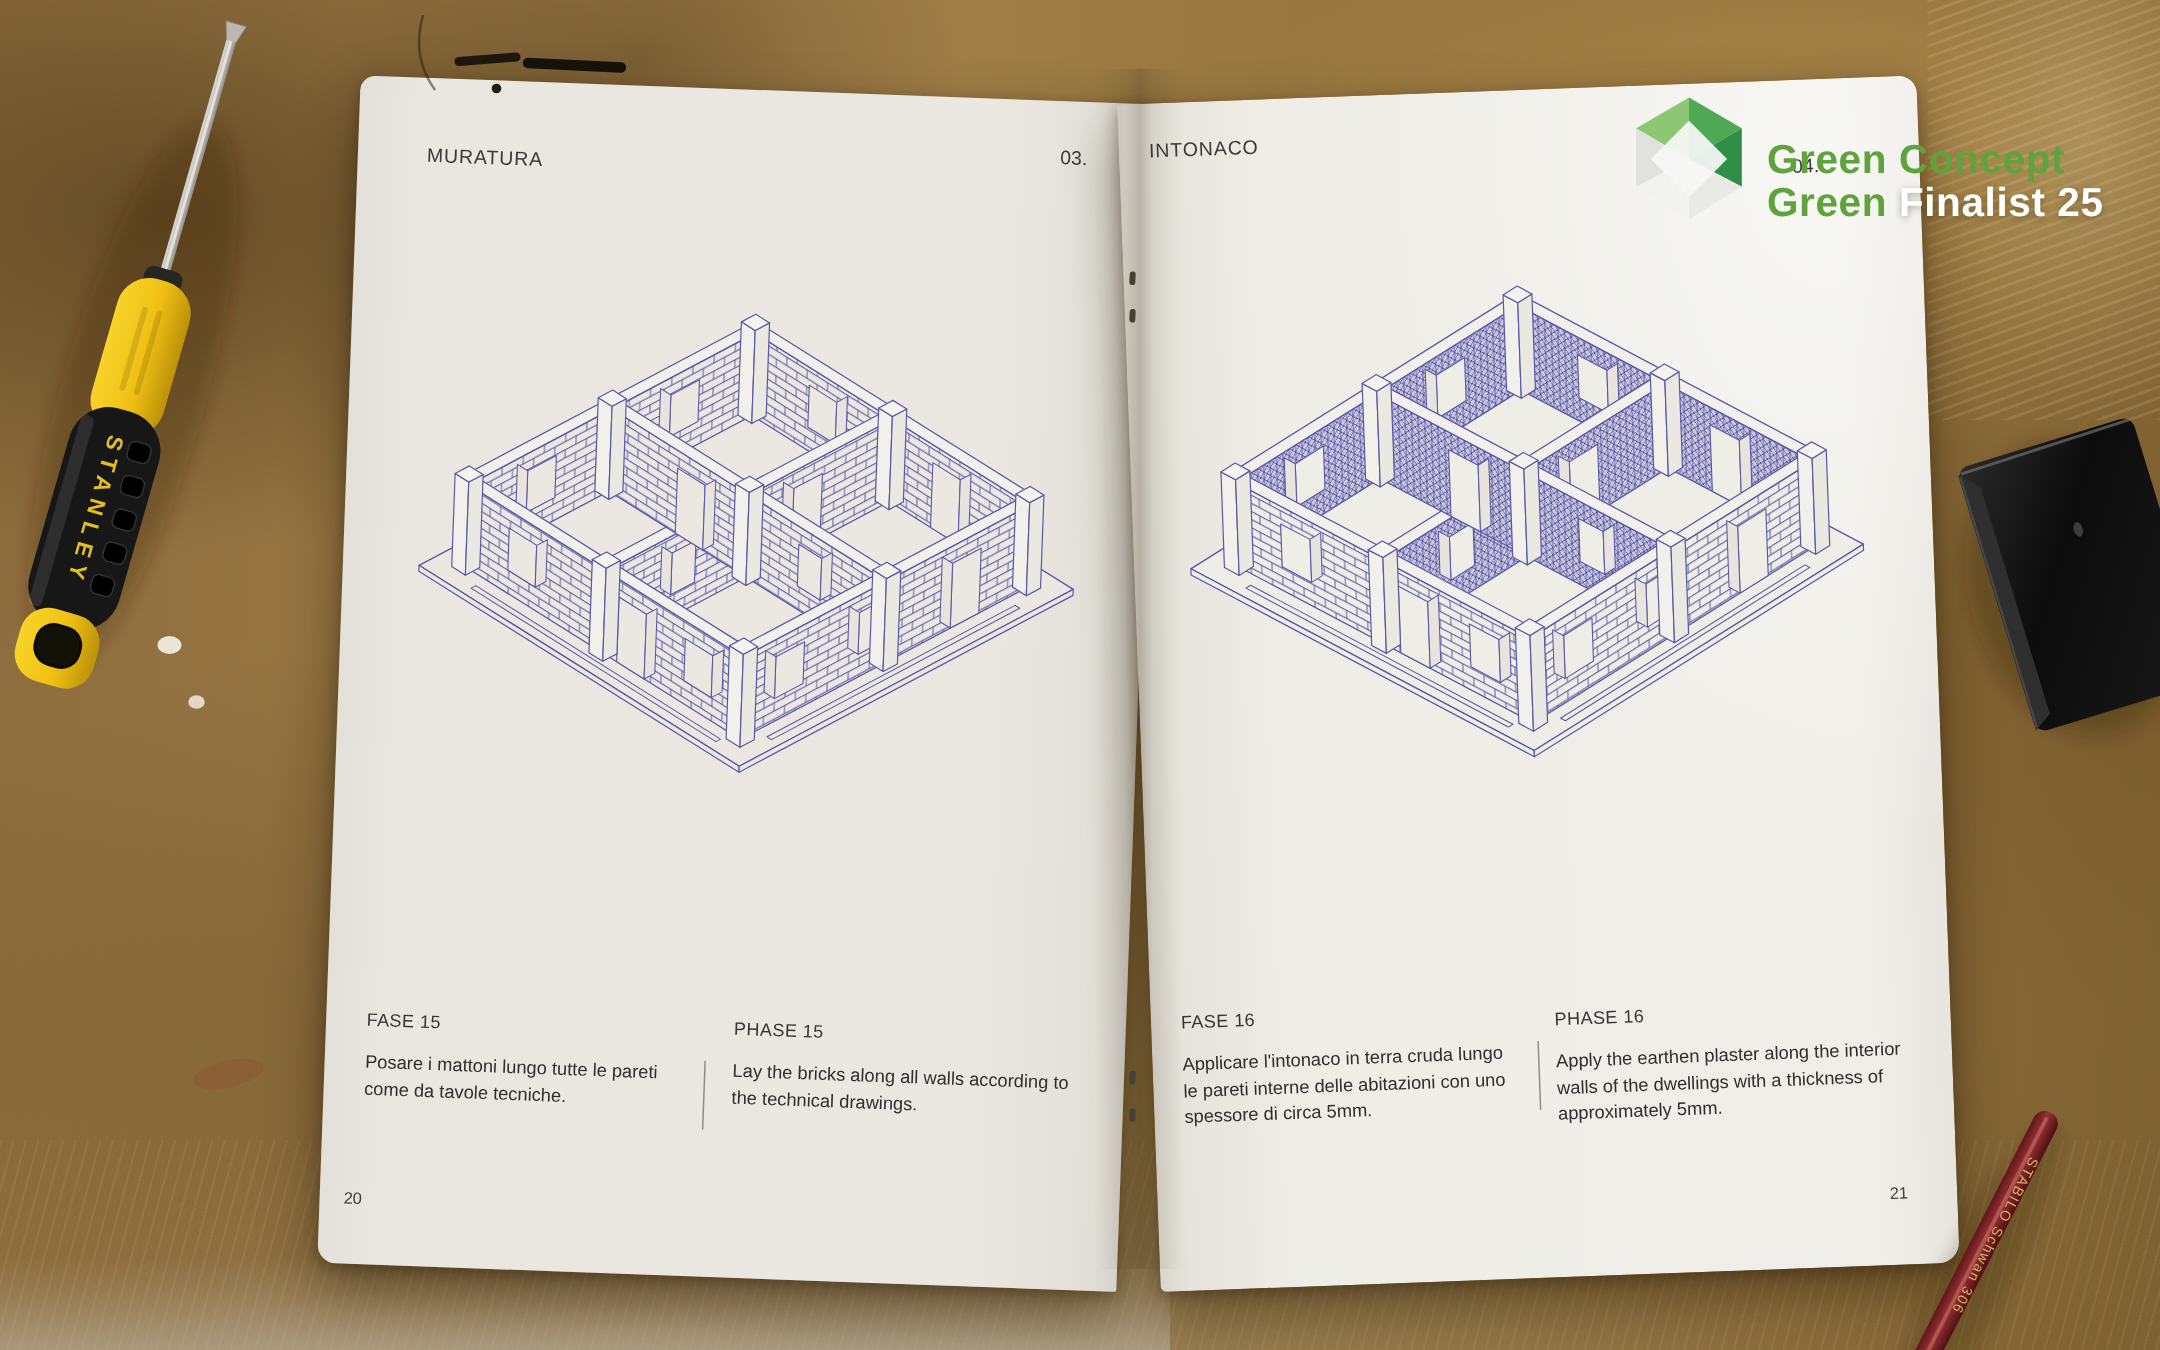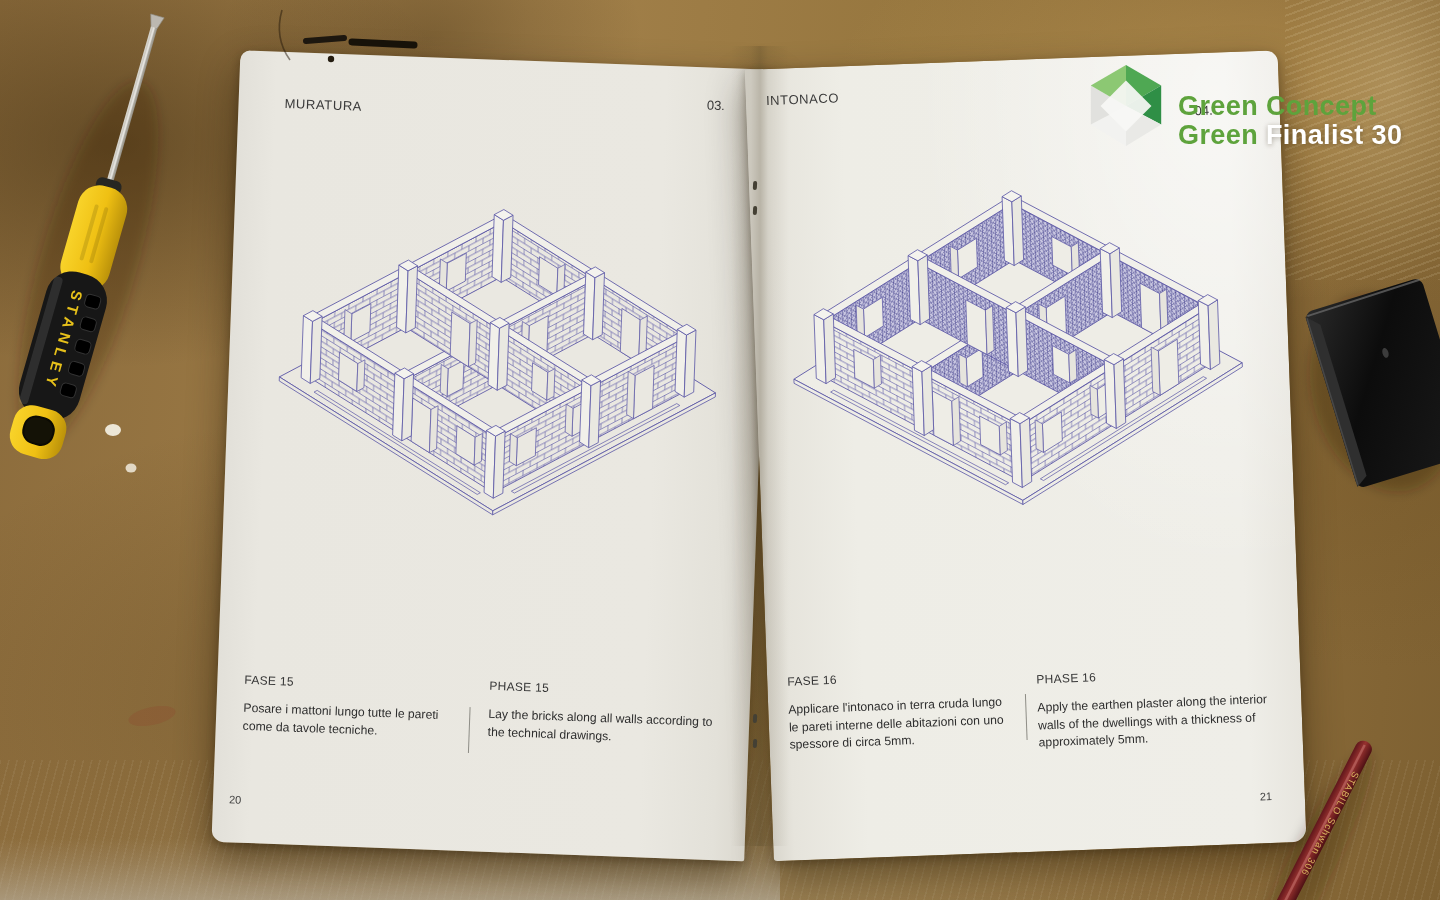--- a/index.html
+++ b/index.html
@@ -483,21 +483,21 @@
       <polygon points="45,3 81,24 45,45" fill="#4fa853"></polygon>
       <polygon points="81,24 81,64 45,45" fill="#2f8f46"></polygon>
       <polygon points="81,64 45,86 45,45" fill="#e9e9e6"></polygon>
       <polygon points="45,86 9,64 45,45" fill="#f2f2f0"></polygon>
       <polygon points="9,64 9,24 45,45" fill="#e1e1de"></polygon>
       <polygon points="9,24 45,3 45,45" fill="#8cc873"></polygon>
       <polygon points="45,19 71,45 45,71 19,45" fill="#f7f7f5" opacity="0.93"></polygon>
     </svg>
     <div class="logo-text">
       <div class="lg-green">Green Concept</div>
-      <div><span class="lg-green">Green</span>&nbsp;<span class="lg-white">Finalist 30</span></div>
+      <div><span class="lg-green">Green</span>&nbsp;<span class="lg-white">Finalist 25</span></div>
     </div>
   </div>
 
   <svg class="objects" width="1440" height="900">
     <defs>
       <filter id="blur6" x="-50%" y="-50%" width="200%" height="200%">
           <feGaussianBlur stdDeviation="6"></feGaussianBlur>
         </filter>
       <linearGradient id="metalGrad" x1="0" y1="0" x2="1" y2="0">
         <stop offset="0" stop-color="#d9d6ce"></stop>

